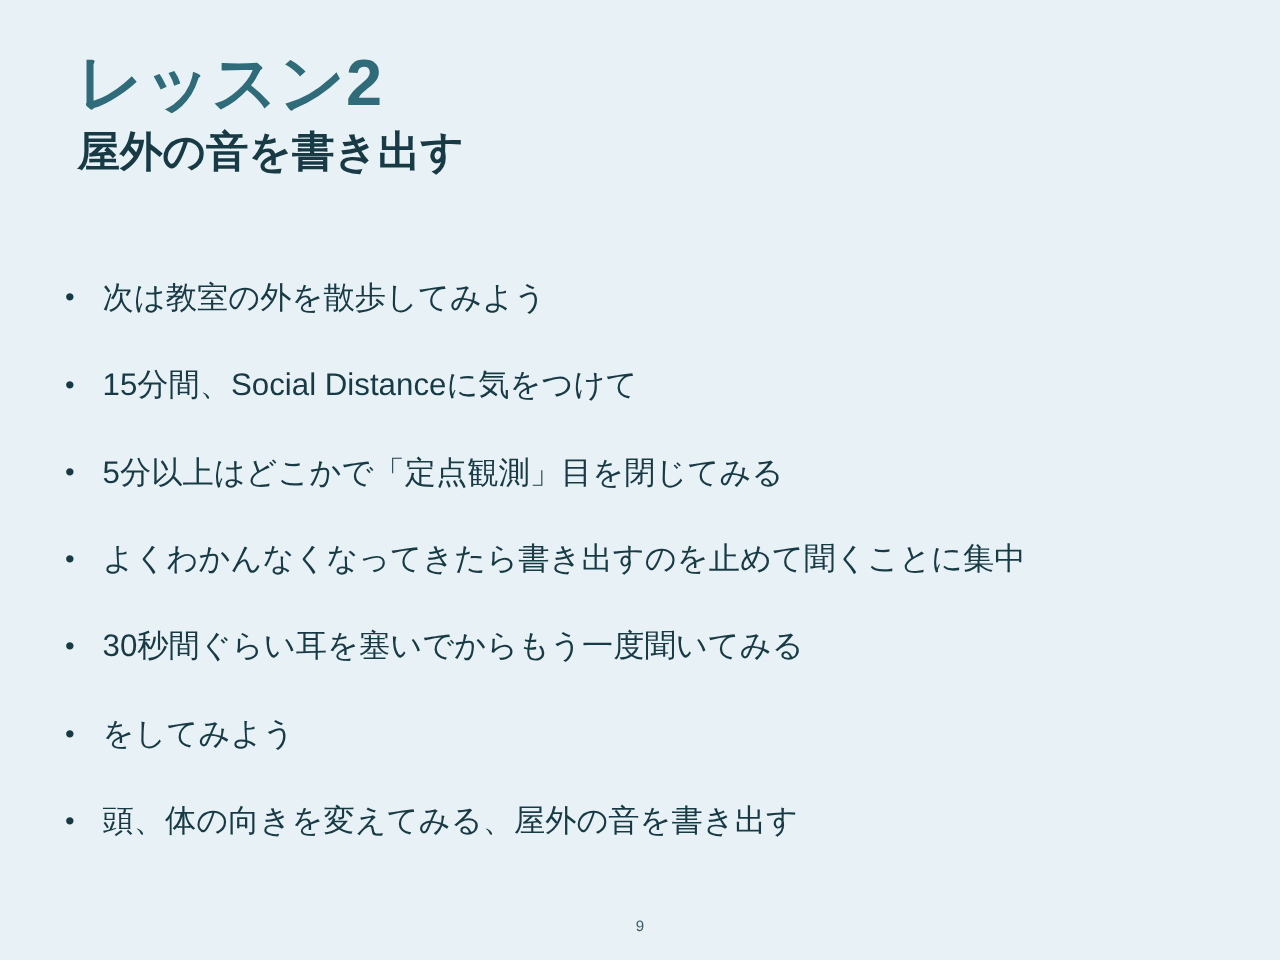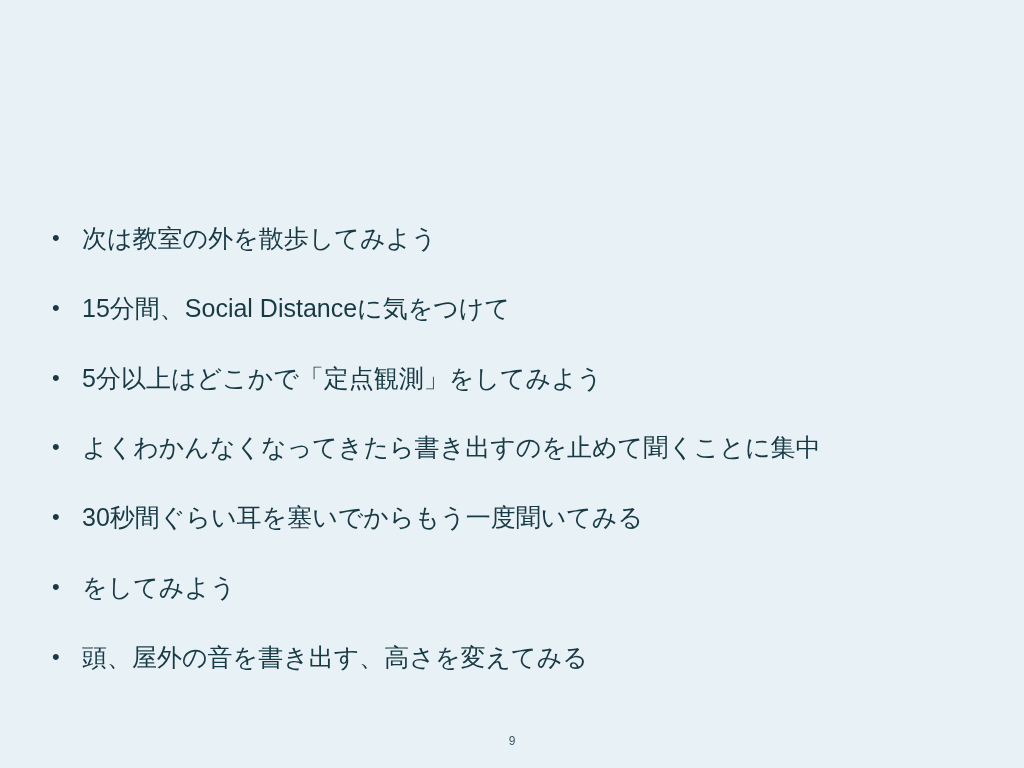--- a/index.html
+++ b/index.html
@@ -78,47 +78,51 @@
     text-align: center;
     font-size: 12px;
     color: #3d5a66;
   }
 </style>
 </head>
 <body>
 
 <div class="slide">
 
+  <div class="title-block">
+    <h1 class="slide-title">レッスン2</h1>
+    <h2 class="slide-subtitle">屋外の音を書き出す</h2>
+  </div>
 
   <ul class="bullet-list">
     <li class="bullet-item">
       <span class="bullet-marker">•</span>
       <span class="bullet-text">次は教室の外を散歩してみよう</span>
     </li>
     <li class="bullet-item">
       <span class="bullet-marker">•</span>
       <span class="bullet-text">15分間、Social Distanceに気をつけて</span>
     </li>
     <li class="bullet-item">
       <span class="bullet-marker">•</span>
-      <span class="bullet-text">5分以上はどこかで「定点観測」をしてみよう</span>
+      <span class="bullet-text">5分以上はどこかで「定点観測」目を閉じてみる</span>
     </li>
     <li class="bullet-item">
       <span class="bullet-marker">•</span>
       <span class="bullet-text">よくわかんなくなってきたら書き出すのを止めて聞くことに集中</span>
     </li>
     <li class="bullet-item">
       <span class="bullet-marker">•</span>
       <span class="bullet-text">30秒間ぐらい耳を塞いでからもう一度聞いてみる</span>
     </li>
     <li class="bullet-item">
       <span class="bullet-marker">•</span>
       <span class="bullet-text">をしてみよう</span>
     </li>
     <li class="bullet-item">
       <span class="bullet-marker">•</span>
-      <span class="bullet-text">頭、屋外の音を書き出す、高さを変えてみる</span>
+      <span class="bullet-text">頭、体の向きを変えてみる、屋外の音を書き出す</span>
     </li>
   </ul>
 
   <div class="page-number">9</div>
 
 </div>
 
 </body></html>

